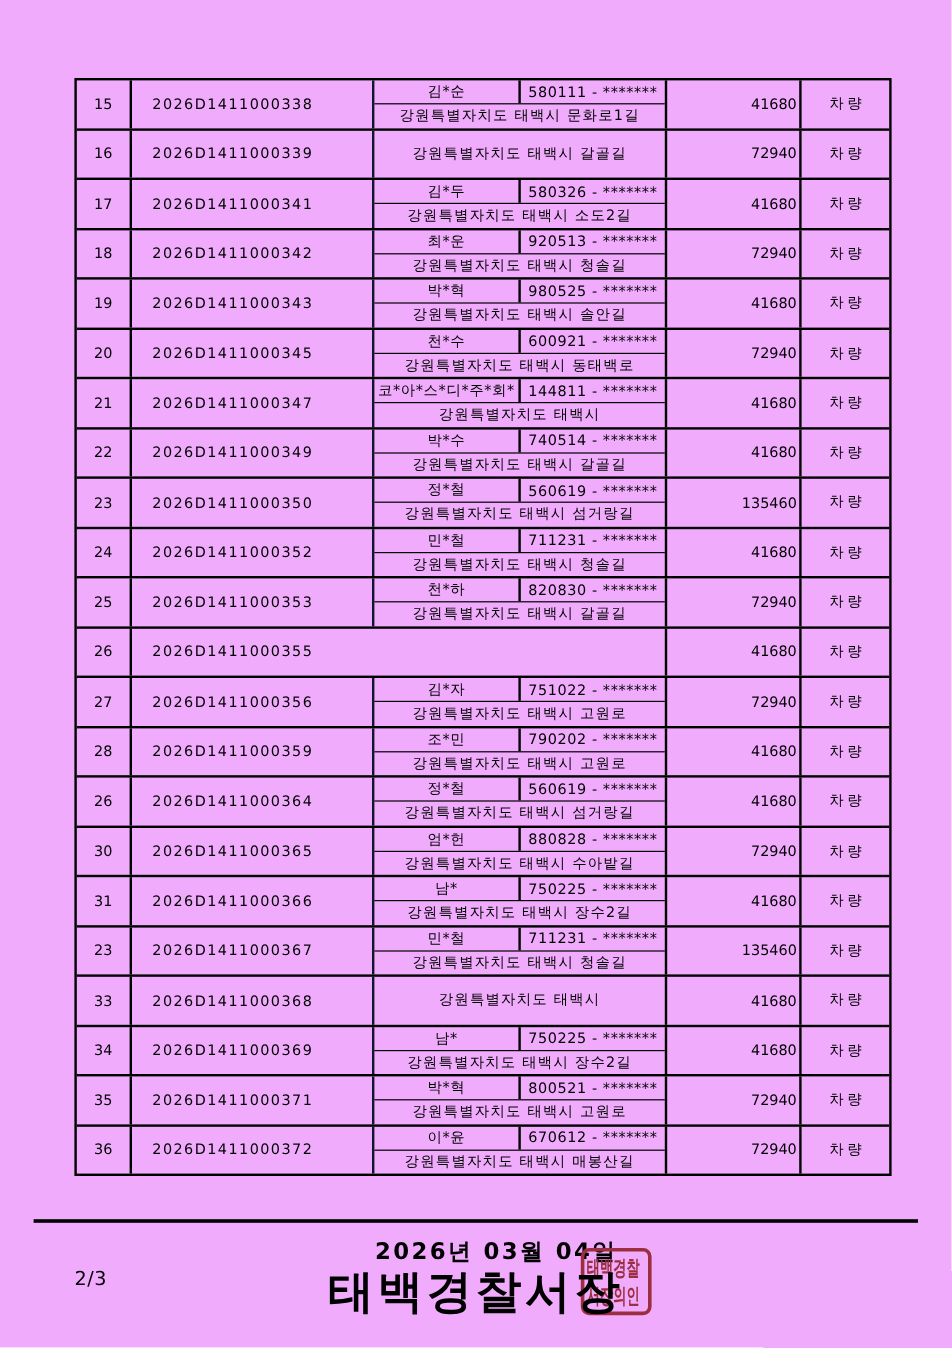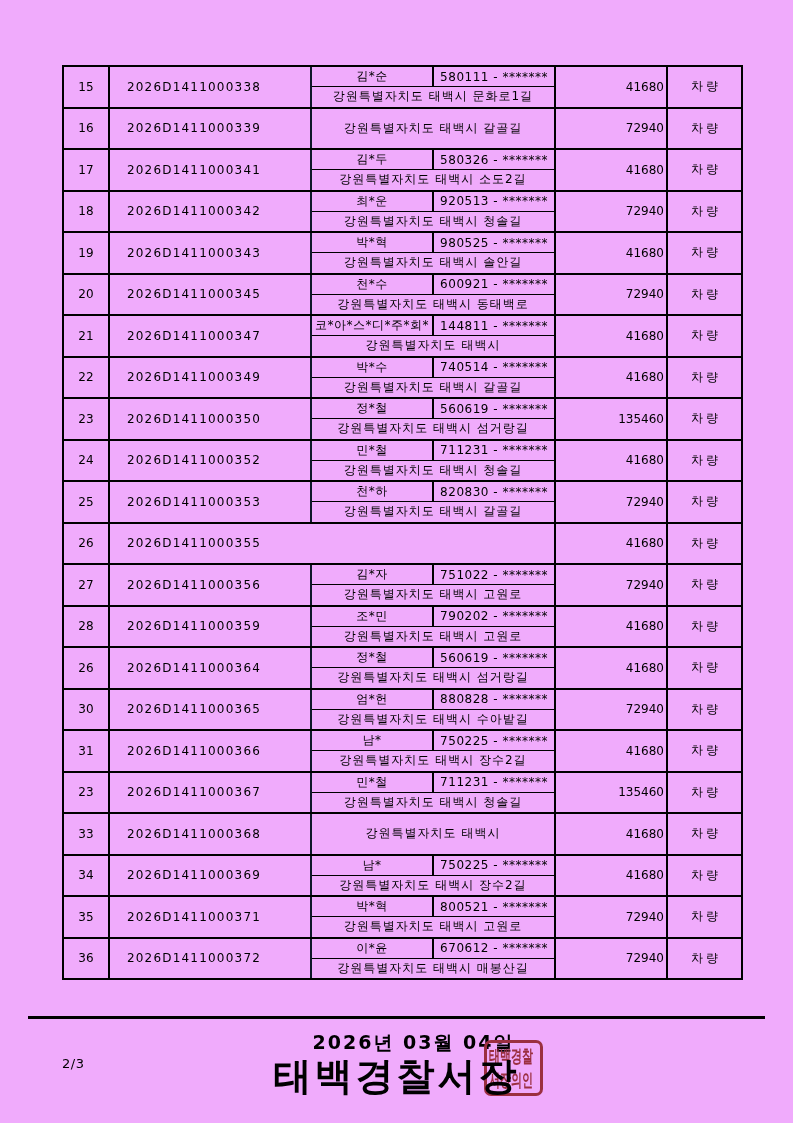--- a/index.html
+++ b/index.html
@@ -40,21 +40,21 @@
     position:absolute; left:484px; top:1040px; width:59px; height:56px;
     border:3px solid #9b2f40; border-radius:7px; box-sizing:border-box;
     display:flex; flex-direction:column; justify-content:space-around;
     z-index:1; background:transparent; padding:1px 2px;text-align:right;
   }
   .seal-line {
     display:flex; justify-content:space-between;
     color:#9b2f40; font-weight:bold; font-size:11px; line-height:1;
     transform:scaleY(1.6); transform-origin:center;
   }
-  .page-number { position:absolute; left:62px; top:1056px; font-size:13px; letter-spacing:0.5px; }
+  .page-number { position:absolute; left:62px; top:1056px; font-size:16px; letter-spacing:0.5px; }
 </style>
 </head>
 <body>
 
 <div class="page">
 
   <div class="vtable" id="vtable">
     <div class="trow">
       <div class="cell c-no">15</div>
       <div class="cell c-id">2026D1411000338</div>

